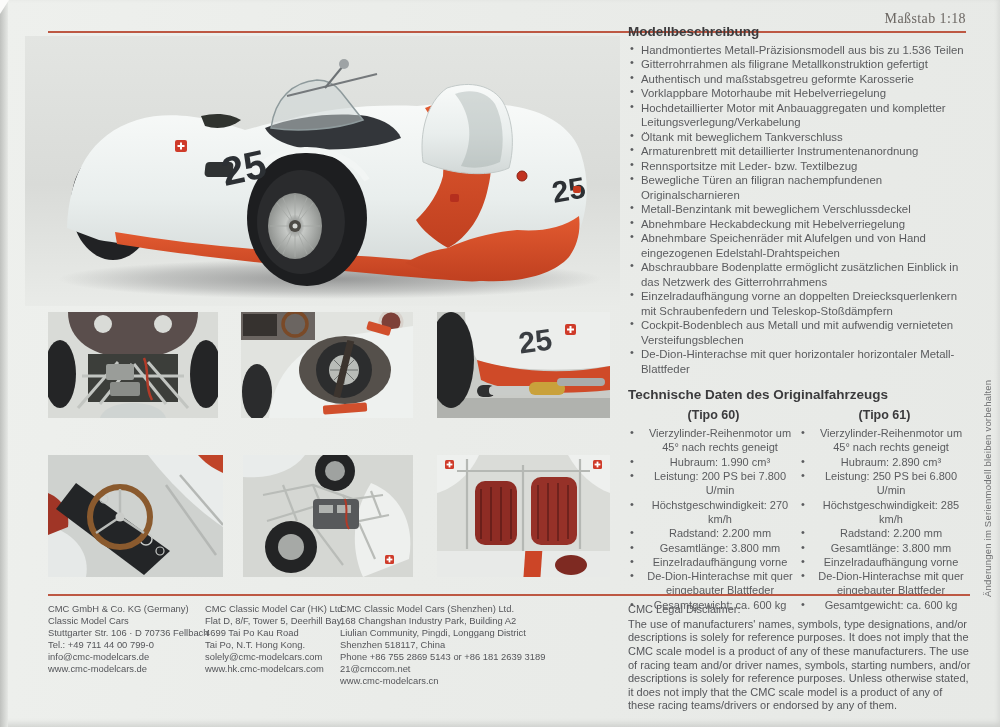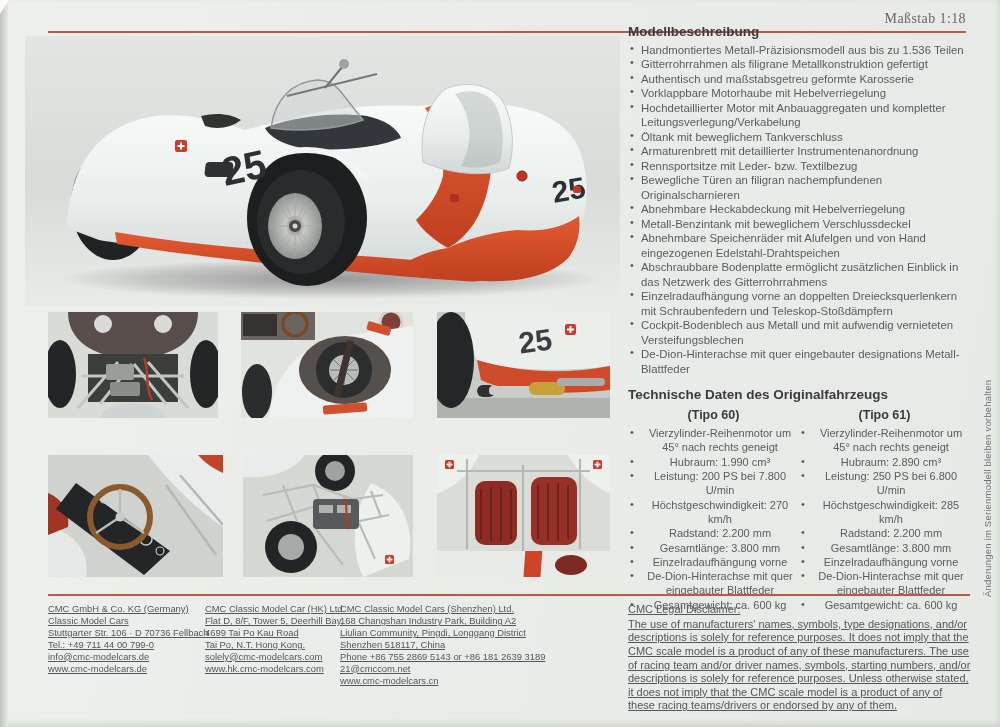--- a/index.html
+++ b/index.html
@@ -42,21 +42,21 @@
 
   .side-note{position:absolute;right:7px;top:375px;height:222px;
     writing-mode:vertical-rl;transform:rotate(180deg);
     font-size:9.5px;color:#6f7072;letter-spacing:.2px;white-space:nowrap;}
 
   .footer-col{position:absolute;top:603px;font-size:9.4px;line-height:1.27;color:#55565a;}
   #fc1{left:48px;width:155px;}
   #fc2{left:205px;width:134px;}
   #fc3{left:340px;width:282px;}
   #fc4{left:628px;width:344px;font-size:11px;line-height:1.24;}
-  .footer-col div{white-space:nowrap;text-decoration:underline;}
+  .footer-col div{white-space:nowrap;}
   #fc4 .disc-body{white-space:normal;margin-top:1px;}
   text{font-family:"Liberation Sans",sans-serif;}
 </style>
 </head>
 <body>
 
 <div class="page">
   <div class="scan-edge"></div>
   <div class="scan-corner"></div>
 
@@ -164,27 +164,27 @@
     <ul class="bullets">
       <li>Handmontiertes Metall-Präzisionsmodell aus bis zu 1.536 Teilen</li>
       <li>Gitterrohrrahmen als filigrane Metallkonstruktion gefertigt</li>
       <li>Authentisch und maßstabsgetreu geformte Karosserie</li>
       <li>Vorklappbare Motorhaube mit Hebelverriegelung</li>
       <li>Hochdetaillierter Motor mit Anbauaggregaten und kompletter Leitungsverlegung/Verkabelung</li>
       <li>Öltank mit beweglichem Tankverschluss</li>
       <li>Armaturenbrett mit detaillierter Instrumentenanordnung</li>
       <li>Rennsportsitze mit Leder- bzw. Textilbezug</li>
       <li>Bewegliche Türen an filigran nachempfundenen Originalscharnieren</li>
+      <li>Metall-Benzintank mit beweglichem Verschlussdeckel</li>
       <li>Abnehmbare Heckabdeckung mit Hebelverriegelung</li>
-      <li>Metall-Benzintank mit beweglichem Verschlussdeckel</li>
       <li>Abnehmbare Speichenräder mit Alufelgen und von Hand eingezogenen Edelstahl-Drahtspeichen</li>
       <li>Abschraubbare Bodenplatte ermöglicht zusätzlichen Einblick in das Netzwerk des Gitterrohrrahmens</li>
       <li>Einzelradaufhängung vorne an doppelten Dreiecksquerlenkern mit Schraubenfedern und Teleskop-Stoßdämpfern</li>
       <li>Cockpit-Bodenblech aus Metall und mit aufwendig vernieteten Versteifungsblechen</li>
-      <li>De-Dion-Hinterachse mit quer eingebauter designations Metall-Blattfeder</li>
+      <li>De-Dion-Hinterachse mit quer horizontaler horizontaler Metall-Blattfeder</li>
     </ul>
 
     <div class="tech">
       <div class="sec-heading">Technische Daten des Originalfahrzeugs</div>
       <div class="tech-cols">
         <div class="tech-col">
           <h3>(Tipo 60)</h3>
           <ul class="bullets">
             <li>Vierzylinder-Reihenmotor um 45° nach rechts geneigt</li>
             <li>Hubraum: 1.990 cm³</li>

